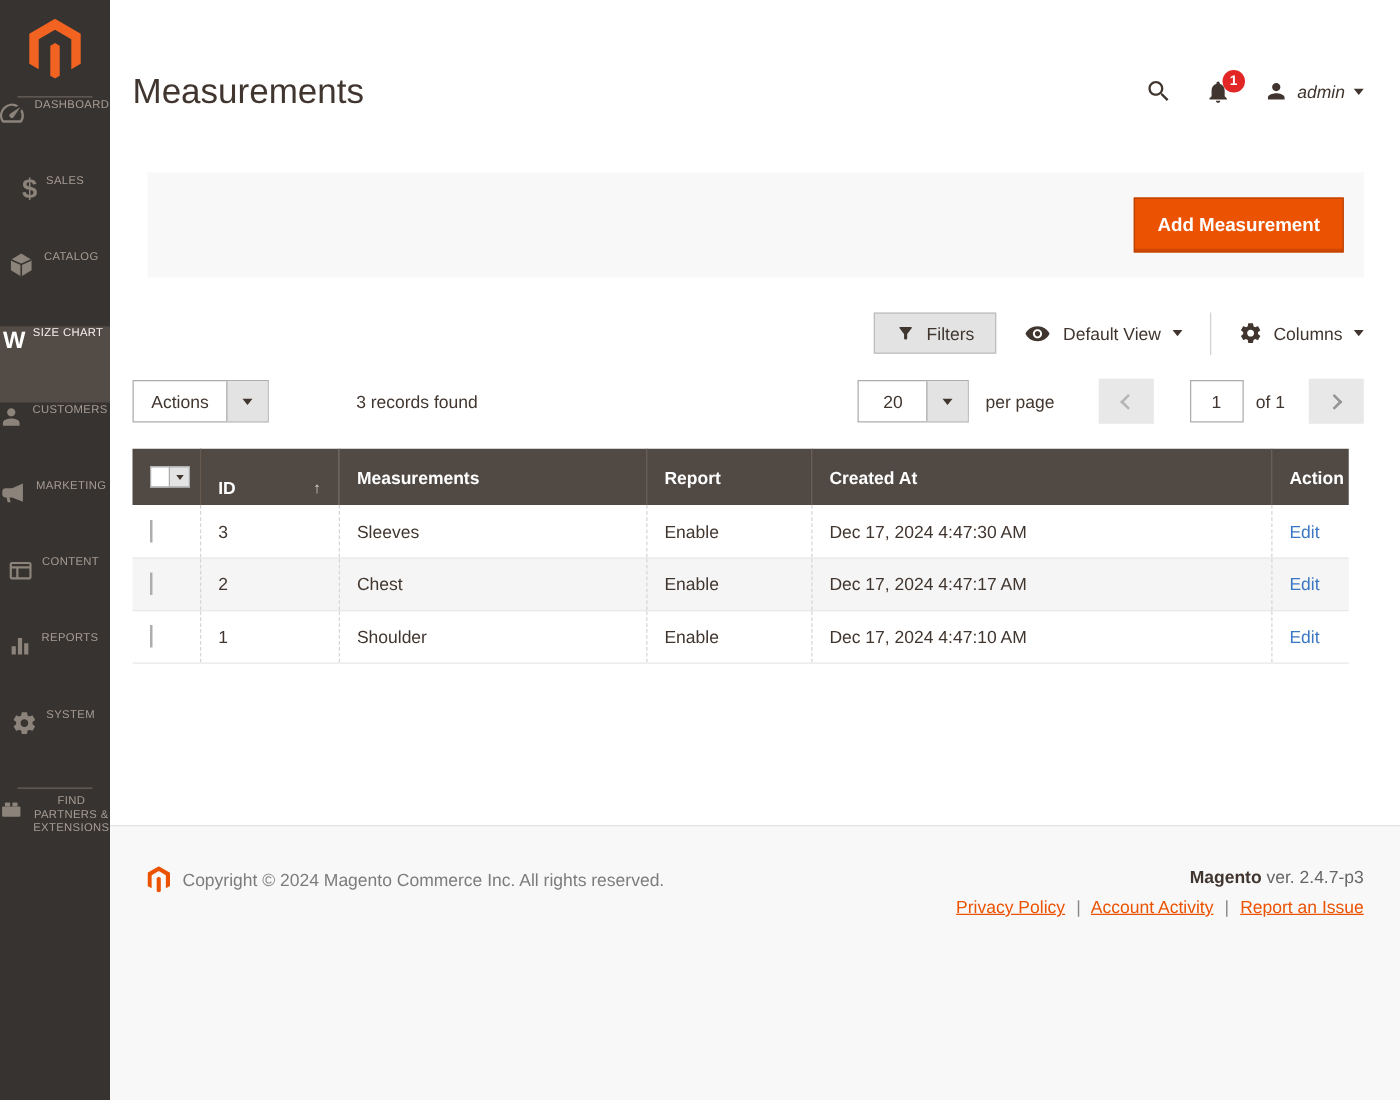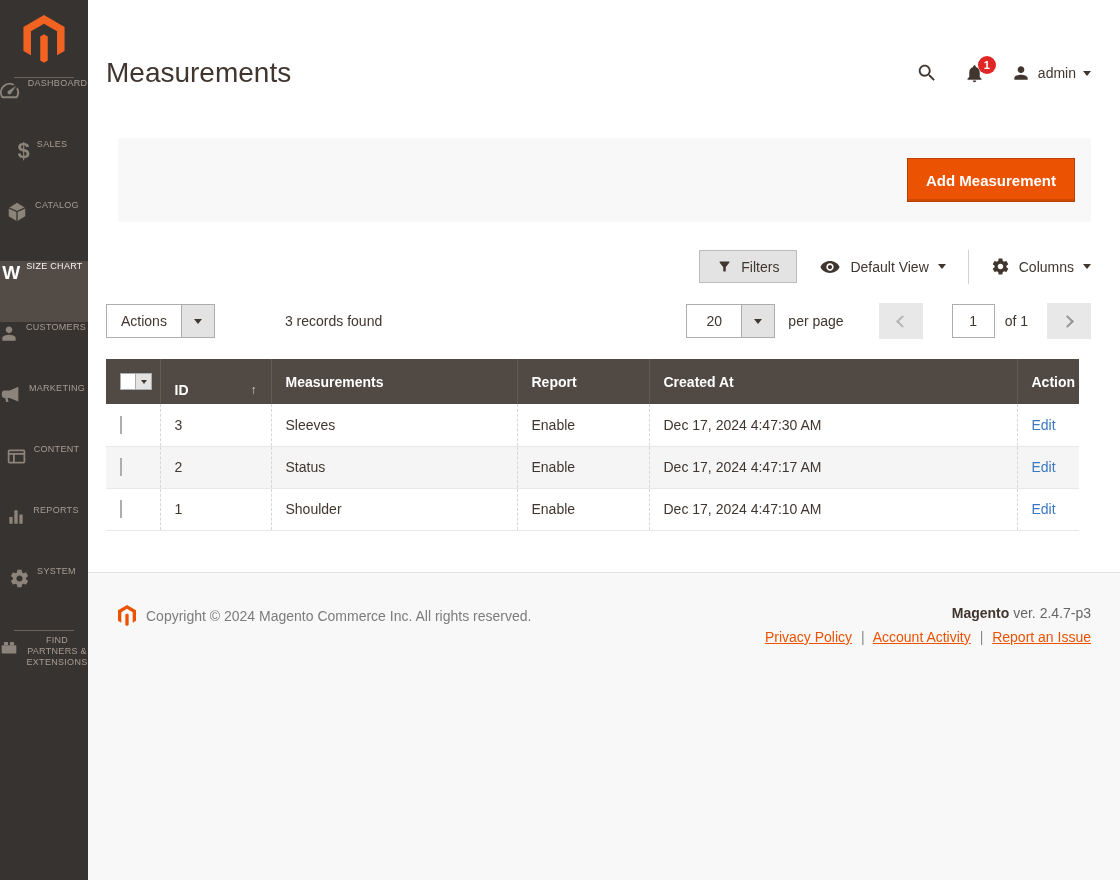--- a/index.html
+++ b/index.html
@@ -28,21 +28,21 @@
   .content-pad { padding-left:18px; padding-right:29px; }
 
   .page-header { height:138px; display:flex; align-items:center; justify-content:space-between; }
   .page-title { font-size:28px; font-weight:300; color:#41362f; margin-top:8px; }
   .header-actions { display:flex; align-items:center; gap:26px; margin-top:8px; }
   .hdr-icon { color:#41362f; cursor:pointer; display:flex; align-items:center; }
   .bell-wrap { position:relative; cursor:pointer; }
   .badge { position:absolute; top:-7px; right:-11px; background:#e22626; color:#fff; font-size:11px; font-weight:bold;
            min-width:18px; height:18px; border-radius:9px; display:flex; align-items:center; justify-content:center; padding:0 4px; }
   .user-wrap { display:flex; align-items:center; gap:7px; cursor:pointer; }
-  .user-name { font-size:14px; color:#41362f; }
+  .user-name { font-size:14px; color:#41362f;font-style:italic; }
   .caret-down { width:0; height:0; border-left:4px solid transparent; border-right:4px solid transparent; border-top:5px solid #41362f; }
 
   .actions-band { height:84px; background:#f8f8f8; margin:0 29px 0 30px; display:flex; justify-content:flex-end; align-items:center; padding-right:16px; }
   .btn-primary { background:#eb5202; color:#fff; border:1px solid #b84002; font-family:inherit; font-size:15px; font-weight:bold;
                  height:44px; padding:0 18px; cursor:pointer; box-shadow:inset 0 -2px rgba(0,0,0,0.12); }
 
   .grid-toolbar { margin-top:28px; height:33px; display:flex; justify-content:flex-end; align-items:center; gap:22px; }
   .btn-filters { display:flex; align-items:center; gap:9px; background:#e3e3e3; border:1px solid #bdbdbd; height:33px;
                  padding:0 17px; font-size:14px; color:#41362f; cursor:pointer; font-family:inherit; }
   .tool-group { display:flex; align-items:center; gap:9px; cursor:pointer; font-size:14px; color:#41362f; }
@@ -82,21 +82,21 @@
   .hdr-check { display:flex; width:32px; height:17px; cursor:pointer; }
   .hdr-check .box { width:16px; height:17px; background:#fff; border:1px solid #adadad; }
   .hdr-check .drop { width:16px; height:17px; background:#e3e3e3; border:1px solid #adadad; border-left:none; display:flex; align-items:center; justify-content:center; }
   .mini-caret { width:0; height:0; border-left:3px solid transparent; border-right:3px solid transparent; border-top:4px solid #41362f; }
   .row-check { width:15px; height:15px; background:#fff; border:1px solid #adadad; cursor:pointer; }
   .edit-link { color:#3b78c3; text-decoration:none; font-size:14px; cursor:pointer; }
 
   .flex-spacer { flex:1; }
 
   
-  .footer { background:#f8f8f8; border-top:1px solid #e3e3e3; height:308px; padding:32px 29px 0 30px;
+  .footer { background:#f8f8f8; border-top:1px solid #e3e3e3; height:220px; padding:32px 29px 0 30px;
             display:flex; justify-content:space-between; align-items:flex-start; }
   .footer-left { display:flex; align-items:center; gap:10px; }
   .copyright { font-size:14px; color:#7c7c7c; }
   .footer-right { text-align:right; }
   .version-line { font-size:14px; color:#666; margin-bottom:8px; }
   .version-brand { font-weight:bold; color:#41362f; }
   .footer-links { font-size:14px; }
   .footer-link { color:#eb5202; text-decoration:underline; cursor:pointer; }
   .link-sep { color:#888; margin:0 5px; }
 
@@ -323,21 +323,21 @@
             <td><span class="row-check"></span></td>
             <td>3</td>
             <td>Sleeves</td>
             <td>Enable</td>
             <td>Dec 17, 2024 4:47:30 AM</td>
             <td><a class="edit-link">Edit</a></td>
           </tr>
           <tr class="alt">
             <td><span class="row-check"></span></td>
             <td>2</td>
-            <td>Status</td>
+            <td>Chest</td>
             <td>Enable</td>
             <td>Dec 17, 2024 4:47:17 AM</td>
             <td><a class="edit-link">Edit</a></td>
           </tr>
           <tr>
             <td><span class="row-check"></span></td>
             <td>1</td>
             <td>Shoulder</td>
             <td>Enable</td>
             <td>Dec 17, 2024 4:47:10 AM</td>

